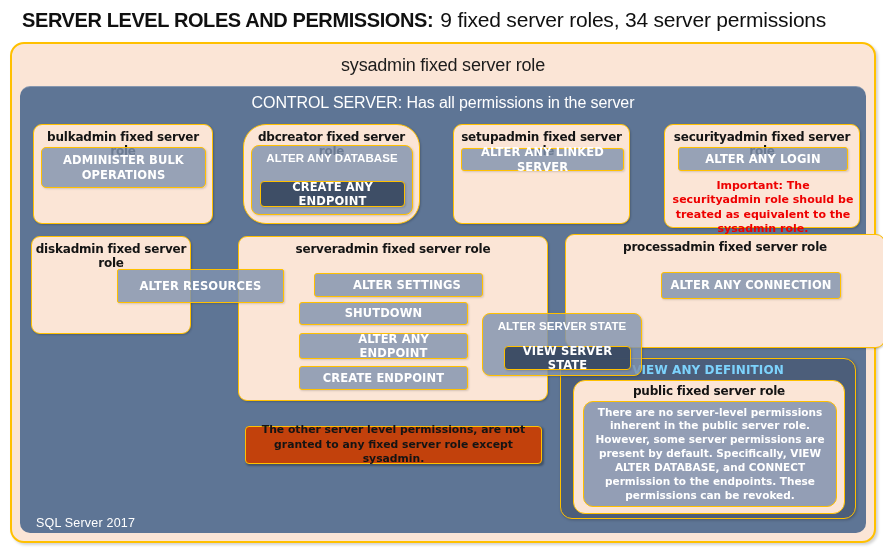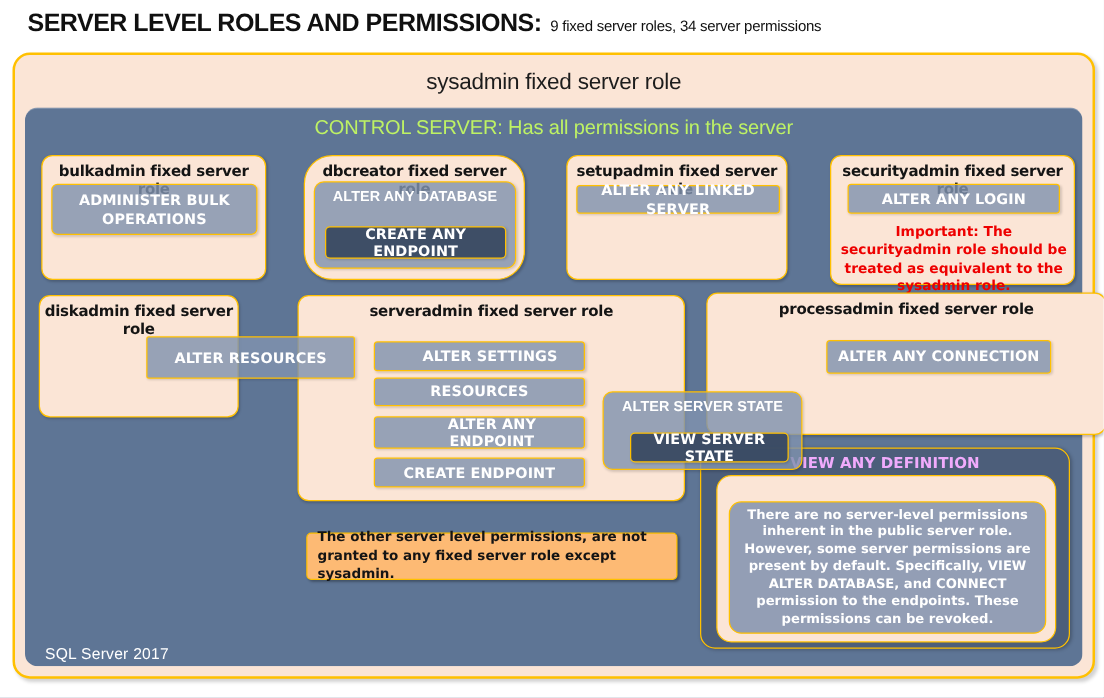--- a/index.html
+++ b/index.html
@@ -18,21 +18,21 @@
     top: 8px;
     white-space: nowrap;
     color: #101010;
   }
   .main-title .t-bold {
     font-size: 20px;
     font-weight: 700;
     letter-spacing: -0.4px;
   }
   .main-title .t-rest {
-    font-size: 12px;
+    font-size: 21px;
     font-weight: 400;
     margin-left: 7px;
     letter-spacing: -0.2px;
   }
   .outer-box {
     position: absolute;
     left: 10px;
     top: 42px;
     width: 866px;
     height: 501px;
@@ -57,21 +57,21 @@
     height: 447px;
     background: #5E7595;
     border-radius: 10px;
     border-top: 1px solid rgba(255,255,255,0.25);
   }
   .control-label {
     display: block;
     text-align: center;
     margin-top: 7px;
     font-size: 16px;
-    color: #bef264;
+    color: #ffffff;
     letter-spacing: -0.1px;
   }
   .role-box {
     position: absolute;
     background: #FBE5D6;
     border: 1.5px solid #FFC000;
     border-radius: 9px;
     box-shadow: 1px 1px 2px rgba(0,0,0,0.2);
     z-index: 1;
   }
@@ -146,21 +146,21 @@
     background: #4C5E7A;
     border: 1.5px solid #FFC000;
     border-radius: 12px;
     z-index: 4;
     box-shadow: 1px 1px 3px rgba(0,0,0,0.25);
   }
   .public-group .group-label {
     display: block;
     text-align: center;
     margin-top: 4px;
-    color: #f0abfc;
+    color: #7dd3fc;
     font-weight: 700;
     font-size: 12px;
     letter-spacing: 0.1px;
     font-family: "DejaVu Sans", "Liberation Sans", sans-serif;
   }
   .public-box {
     position: absolute;
     left: 12px;
     top: 21px;
     width: 272px;
@@ -189,26 +189,27 @@
     line-height: 1.32;
     padding: 4px 7px;
     font-family: "DejaVu Sans", "Liberation Sans", sans-serif;
   }
   .note-box {
     position: absolute;
     left: 225px;
     top: 339px;
     width: 297px;
     height: 38px;
-    background: #fdba74;
+    background: #c2410c;
     border: 1.5px solid #FFC000;
     border-radius: 4px;
     display: flex;
     align-items: center;
     justify-content: center;
+    text-align: center;
     color: #141414;
     font-weight: 700;
     font-size: 10.8px;
     line-height: 1.35;
     padding: 2px 8px;
     box-shadow: 1.5px 1.5px 2px rgba(0,0,0,0.3);
     font-family: "DejaVu Sans", "Liberation Sans", sans-serif;
     z-index: 2;
   }
   .footer-label {
@@ -258,41 +259,42 @@
         <div class="perm" style="left:13px; top:22px; width:170px; height:24px;">ALTER ANY LOGIN</div>
         <div class="warning-text">Important: The securityadmin role should be treated as equivalent to the sysadmin role.</div>
       </div>
 
       <div class="role-box" style="left:11px; top:149px; width:160px; height:98px;">
         <span class="role-title">diskadmin fixed server role</span>
       </div>
 
       <div class="role-box" style="left:218px; top:149px; width:310px; height:165px;">
         <span class="role-title">serveradmin fixed server role</span>
-        <div class="perm" style="left:60px; top:36px; width:169px; height:24px;padding-left:21px;">ALTER SETTINGS</div>
-        <div class="perm" style="left:60px; top:65px; width:169px; height:23px;">RESOURCES</div>
+        <div class="perm" style="left:75px; top:36px; width:169px; height:24px;padding-left:21px;">ALTER SETTINGS</div>
+        <div class="perm" style="left:60px; top:65px; width:169px; height:23px;">SHUTDOWN</div>
         <div class="perm" style="left:60px; top:96px; width:169px; height:26px;padding-left:24px;">ALTER ANY ENDPOINT</div>
         <div class="perm" style="left:60px; top:129px; width:169px; height:24px;">CREATE ENDPOINT</div>
       </div>
 
       <div class="role-box" style="left:545px; top:147px; width:320px; height:114px;">
         <span class="role-title">processadmin fixed server role</span>
         <div class="perm" style="left:95px; top:37px; width:180px; height:27px;">ALTER ANY CONNECTION</div>
       </div>
 
       <div class="perm float-overlay" style="left:97px; top:182px; width:167px; height:34px; border-radius:2px;">ALTER RESOURCES</div>
 
       <div class="perm-group float-overlay" style="left:462px; top:186px; width:160px; height:63px;margin-top:40px;">
         <span class="group-label">ALTER SERVER STATE</span>
         <div class="perm perm-dark" style="left:21px; top:32px; width:127px; height:24px;">VIEW SERVER STATE</div>
       </div>
 
       <div class="public-group">
         <span class="group-label">VIEW ANY DEFINITION</span>
         <div class="public-box">
+          <span class="role-title">public fixed server role</span>
           <div class="public-body">There are no server-level permissions inherent in the public server role. However, some server permissions are present by default. Specifically, VIEW ALTER DATABASE, and CONNECT permission to the endpoints. These permissions can be revoked.</div>
         </div>
       </div>
 
       <div class="note-box">The other server level permissions, are not granted to any fixed server role except sysadmin.</div>
 
       <span class="footer-label">SQL Server 2017</span>
     </div>
   </div>
 </div>

